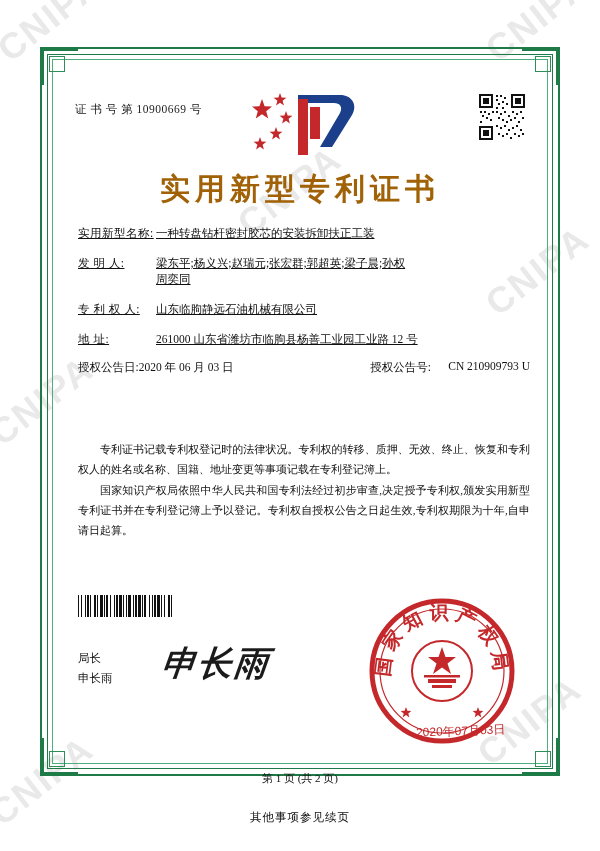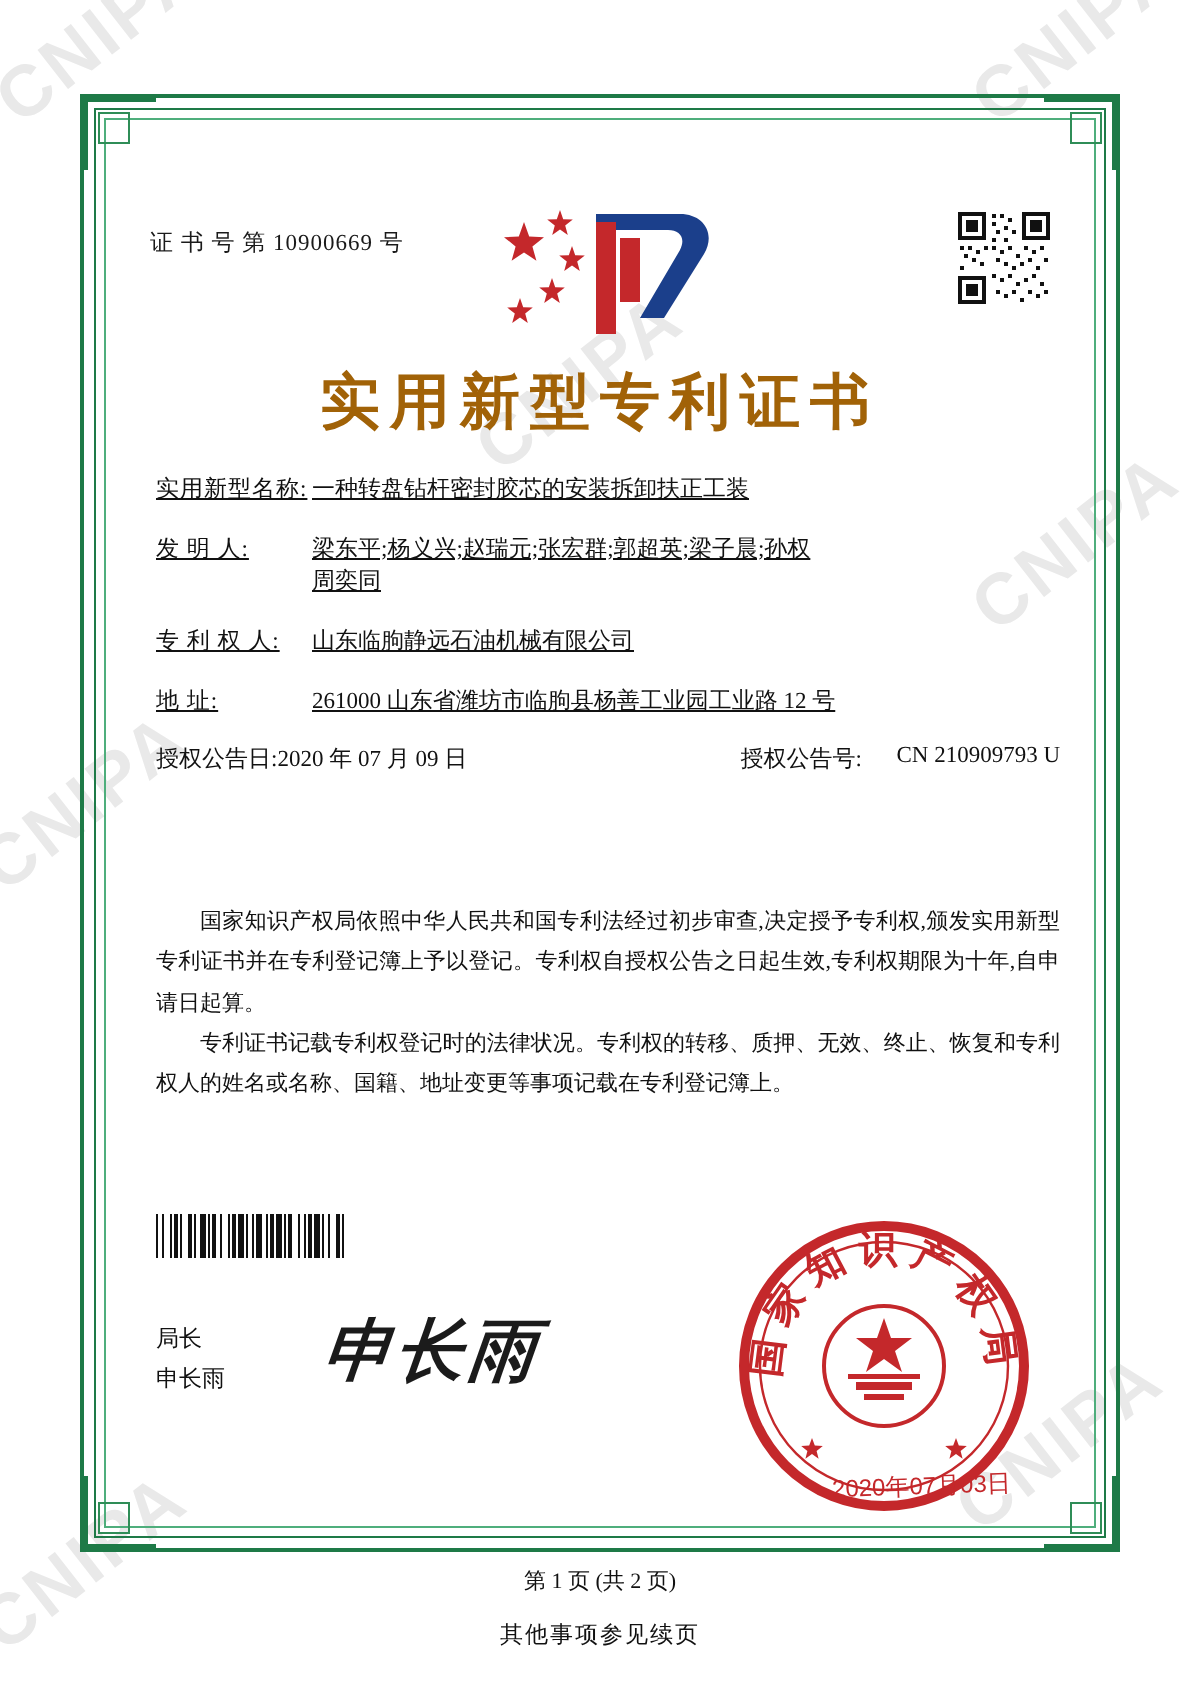--- a/index.html
+++ b/index.html
@@ -57,21 +57,20 @@
   .c-tl:before{left:5px;top:5px;}
   .c-tr:before{right:5px;top:5px;}
   .c-bl:before{left:5px;bottom:5px;}
   .c-br:before{right:5px;bottom:5px;}
 
   
   .content{
     position:absolute;
     left:40px;top:47px;right:40px;bottom:75px;
     z-index:3;
-    margin-top:12px;
   }
 
   .cert-no{
     position:absolute;left:35px;top:55px;
     font-size:11.5px;color:#1a1a1a;letter-spacing:0.5px;
   }
 
   
   .qr{
     position:absolute;right:34px;top:46px;
@@ -308,33 +307,33 @@
     </div>
 
     <div class="row">
       <div class="lbl">地 址:</div>
       <div class="val">261000 山东省潍坊市临朐县杨善工业园工业路 12 号</div>
     </div>
 
     <div class="row-two-col">
       <div class="col-a">
         <div class="lbl">授权公告日:</div>
-        <div>2020 年 07 月 09 日</div>
+        <div>2020 年 06 月 03 日</div>
       </div>
       <div class="col-b">
         <div class="lbl2">授权公告号:</div>
         <div>CN 210909793 U</div>
       </div>
     </div>
 
   </div>
 
   <div class="para">
+    <p>专利证书记载专利权登记时的法律状况。专利权的转移、质押、无效、终止、恢复和专利权人的姓名或名称、国籍、地址变更等事项记载在专利登记簿上。</p>
     <p>国家知识产权局依照中华人民共和国专利法经过初步审查,决定授予专利权,颁发实用新型专利证书并在专利登记簿上予以登记。专利权自授权公告之日起生效,专利权期限为十年,自申请日起算。</p>
-    <p>专利证书记载专利权登记时的法律状况。专利权的转移、质押、无效、终止、恢复和专利权人的姓名或名称、国籍、地址变更等事项记载在专利登记簿上。</p>
   </div>
 
   <div class="barcode">
     <svg width="178" height="22" viewBox="0 0 178 22" id="barcode-svg">
         <rect x="0" y="0" width="1" height="22" fill="#111"></rect>
         <rect x="3" y="0" width="1" height="22" fill="#111"></rect>
         <rect x="7" y="0" width="1" height="22" fill="#111"></rect>
         <rect x="9" y="0" width="2" height="22" fill="#111"></rect>
         <rect x="12" y="0" width="1" height="22" fill="#111"></rect>
         <rect x="16" y="0" width="2" height="22" fill="#111"></rect>

